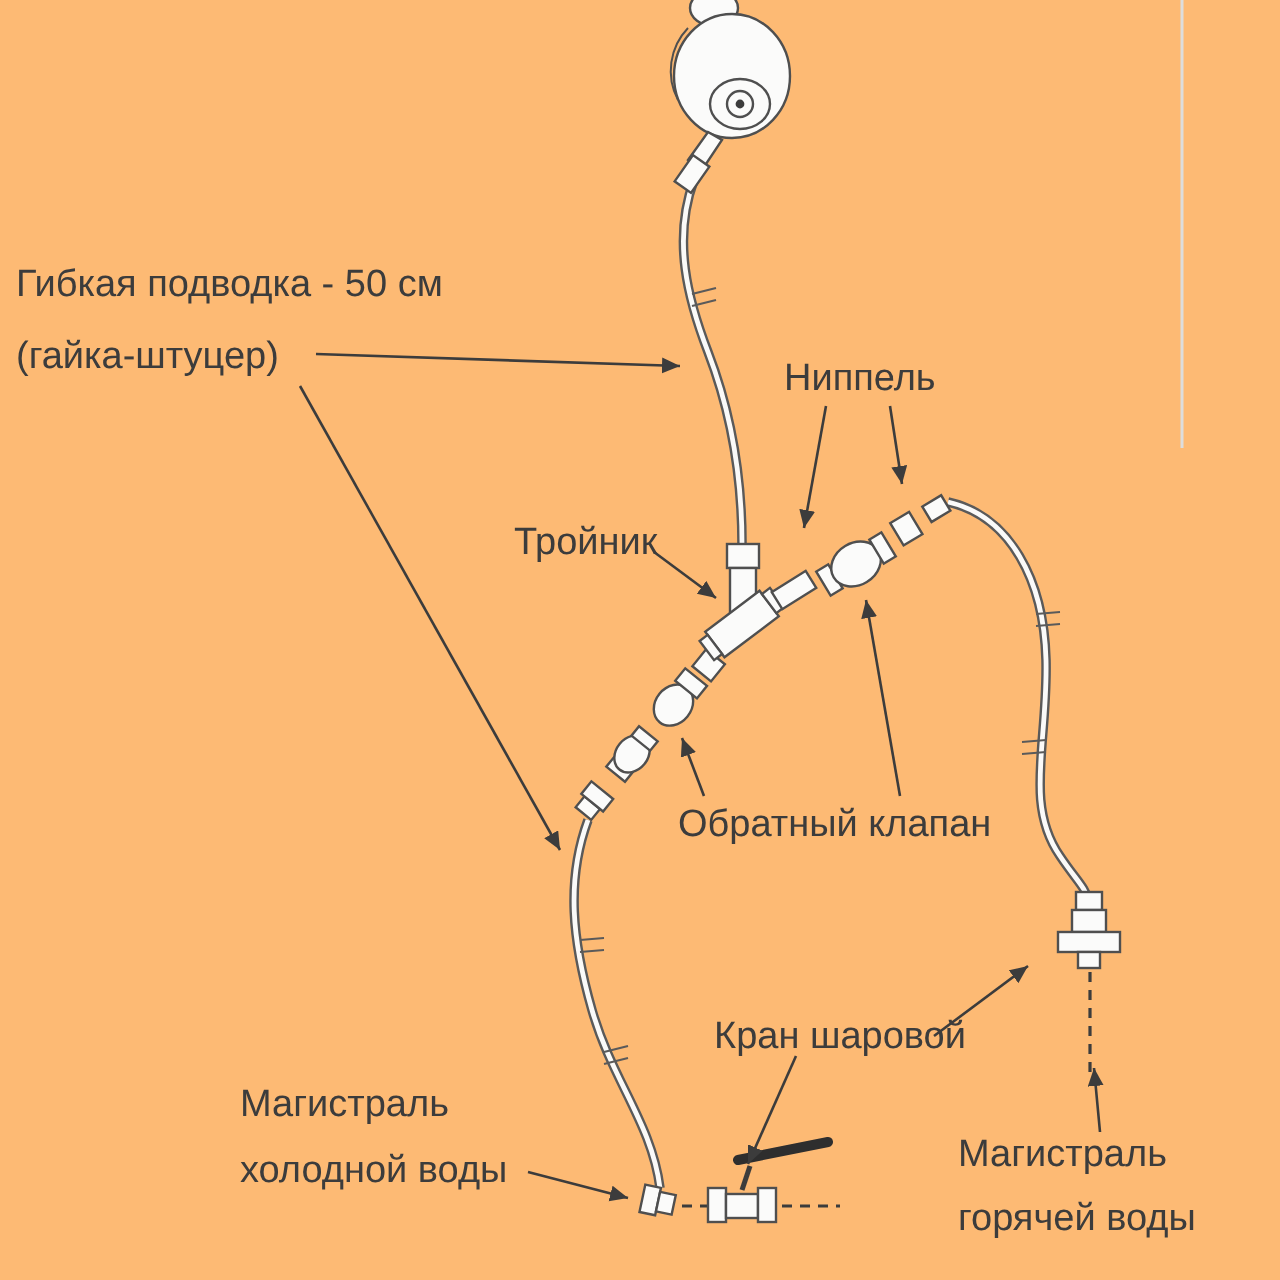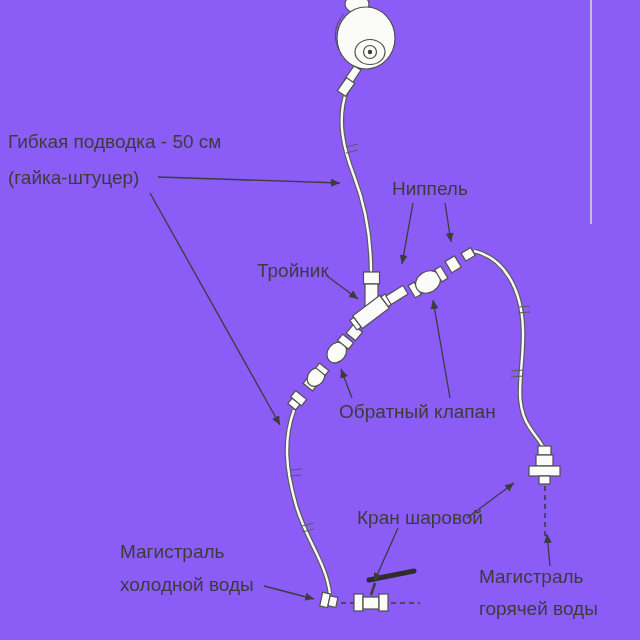--- a/index.html
+++ b/index.html
@@ -1,20 +1,20 @@
 <!DOCTYPE html>
 <html><head>
 <meta charset="utf-8">
 <style>
   html,body{margin:0;padding:0;}
   body{background:#e8e8e8;}
   .stage{
     position:relative;
     width:640px;height:640px;
-    background:#8b5cf6;
+    background:#fdba74;
     overflow:hidden;
     font-family:"Liberation Sans", sans-serif;
   }
   svg text{
     font-family:"Liberation Sans", sans-serif;
     font-size:19px;
     fill:#3c3c3c;
   }
   svg .fit{fill:#fbfbfa;stroke:#4f4f4f;stroke-width:1.2;}
   svg .leader{stroke:#3c3c3c;stroke-width:1.3;fill:none;}

